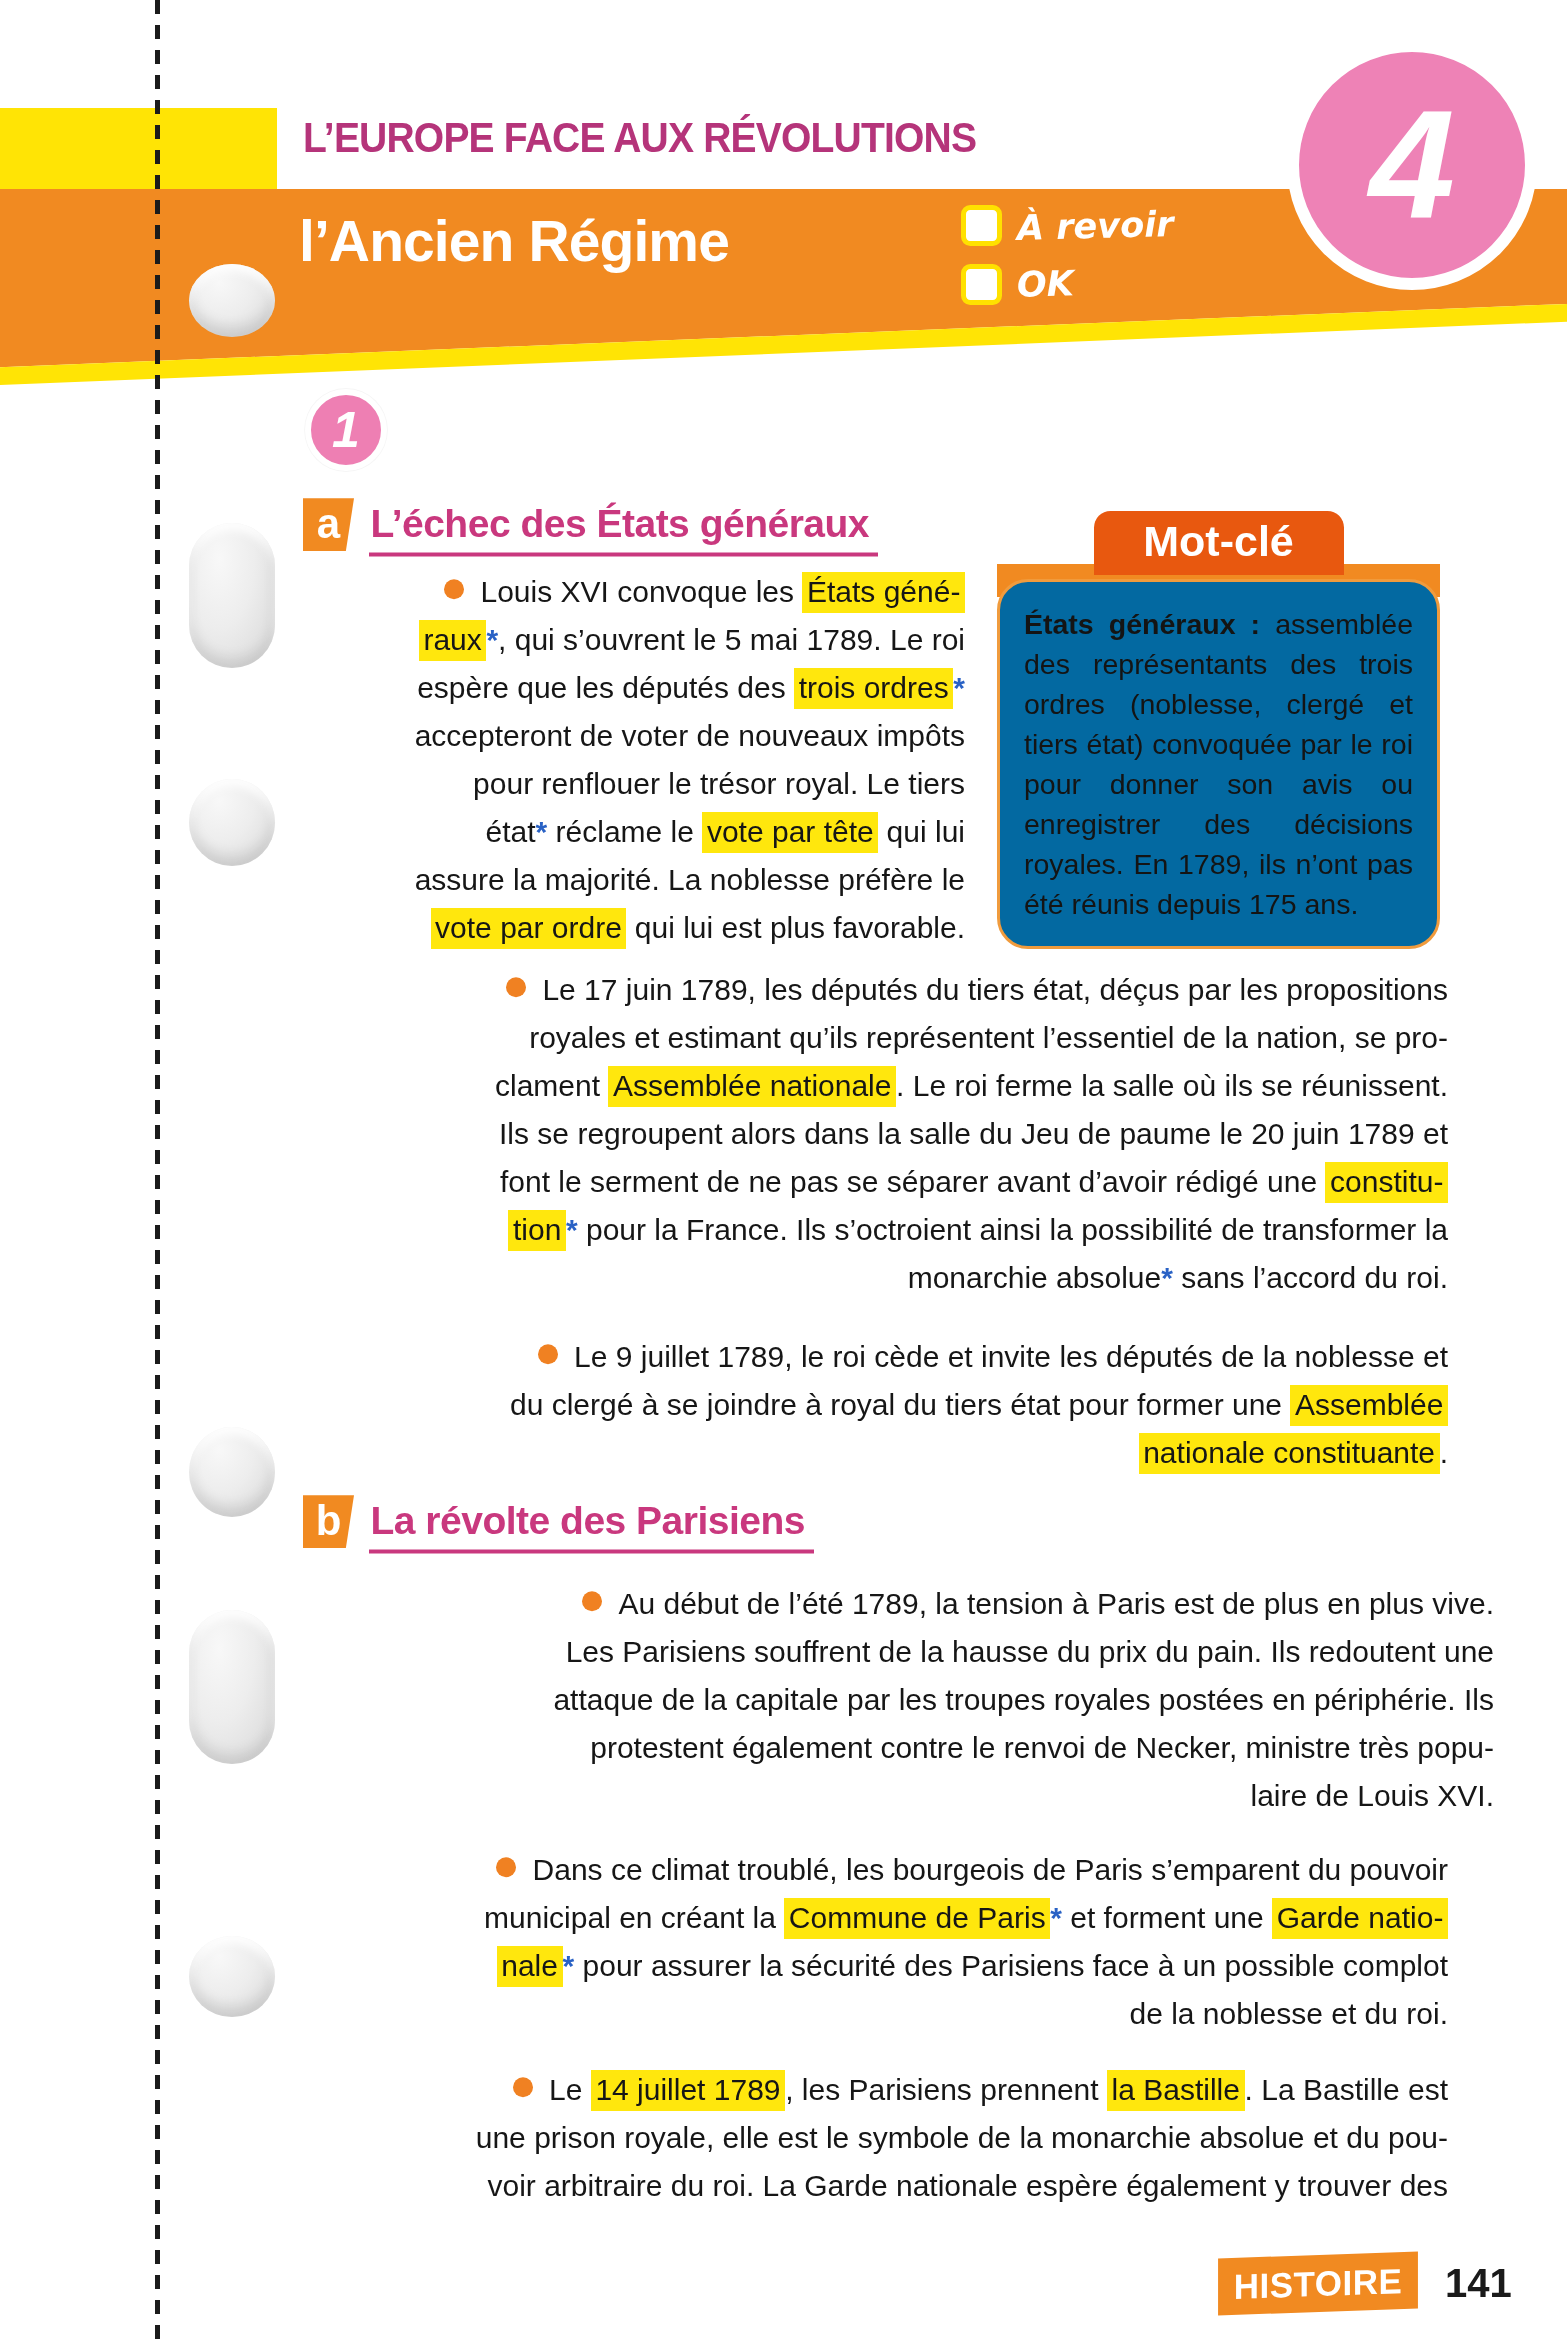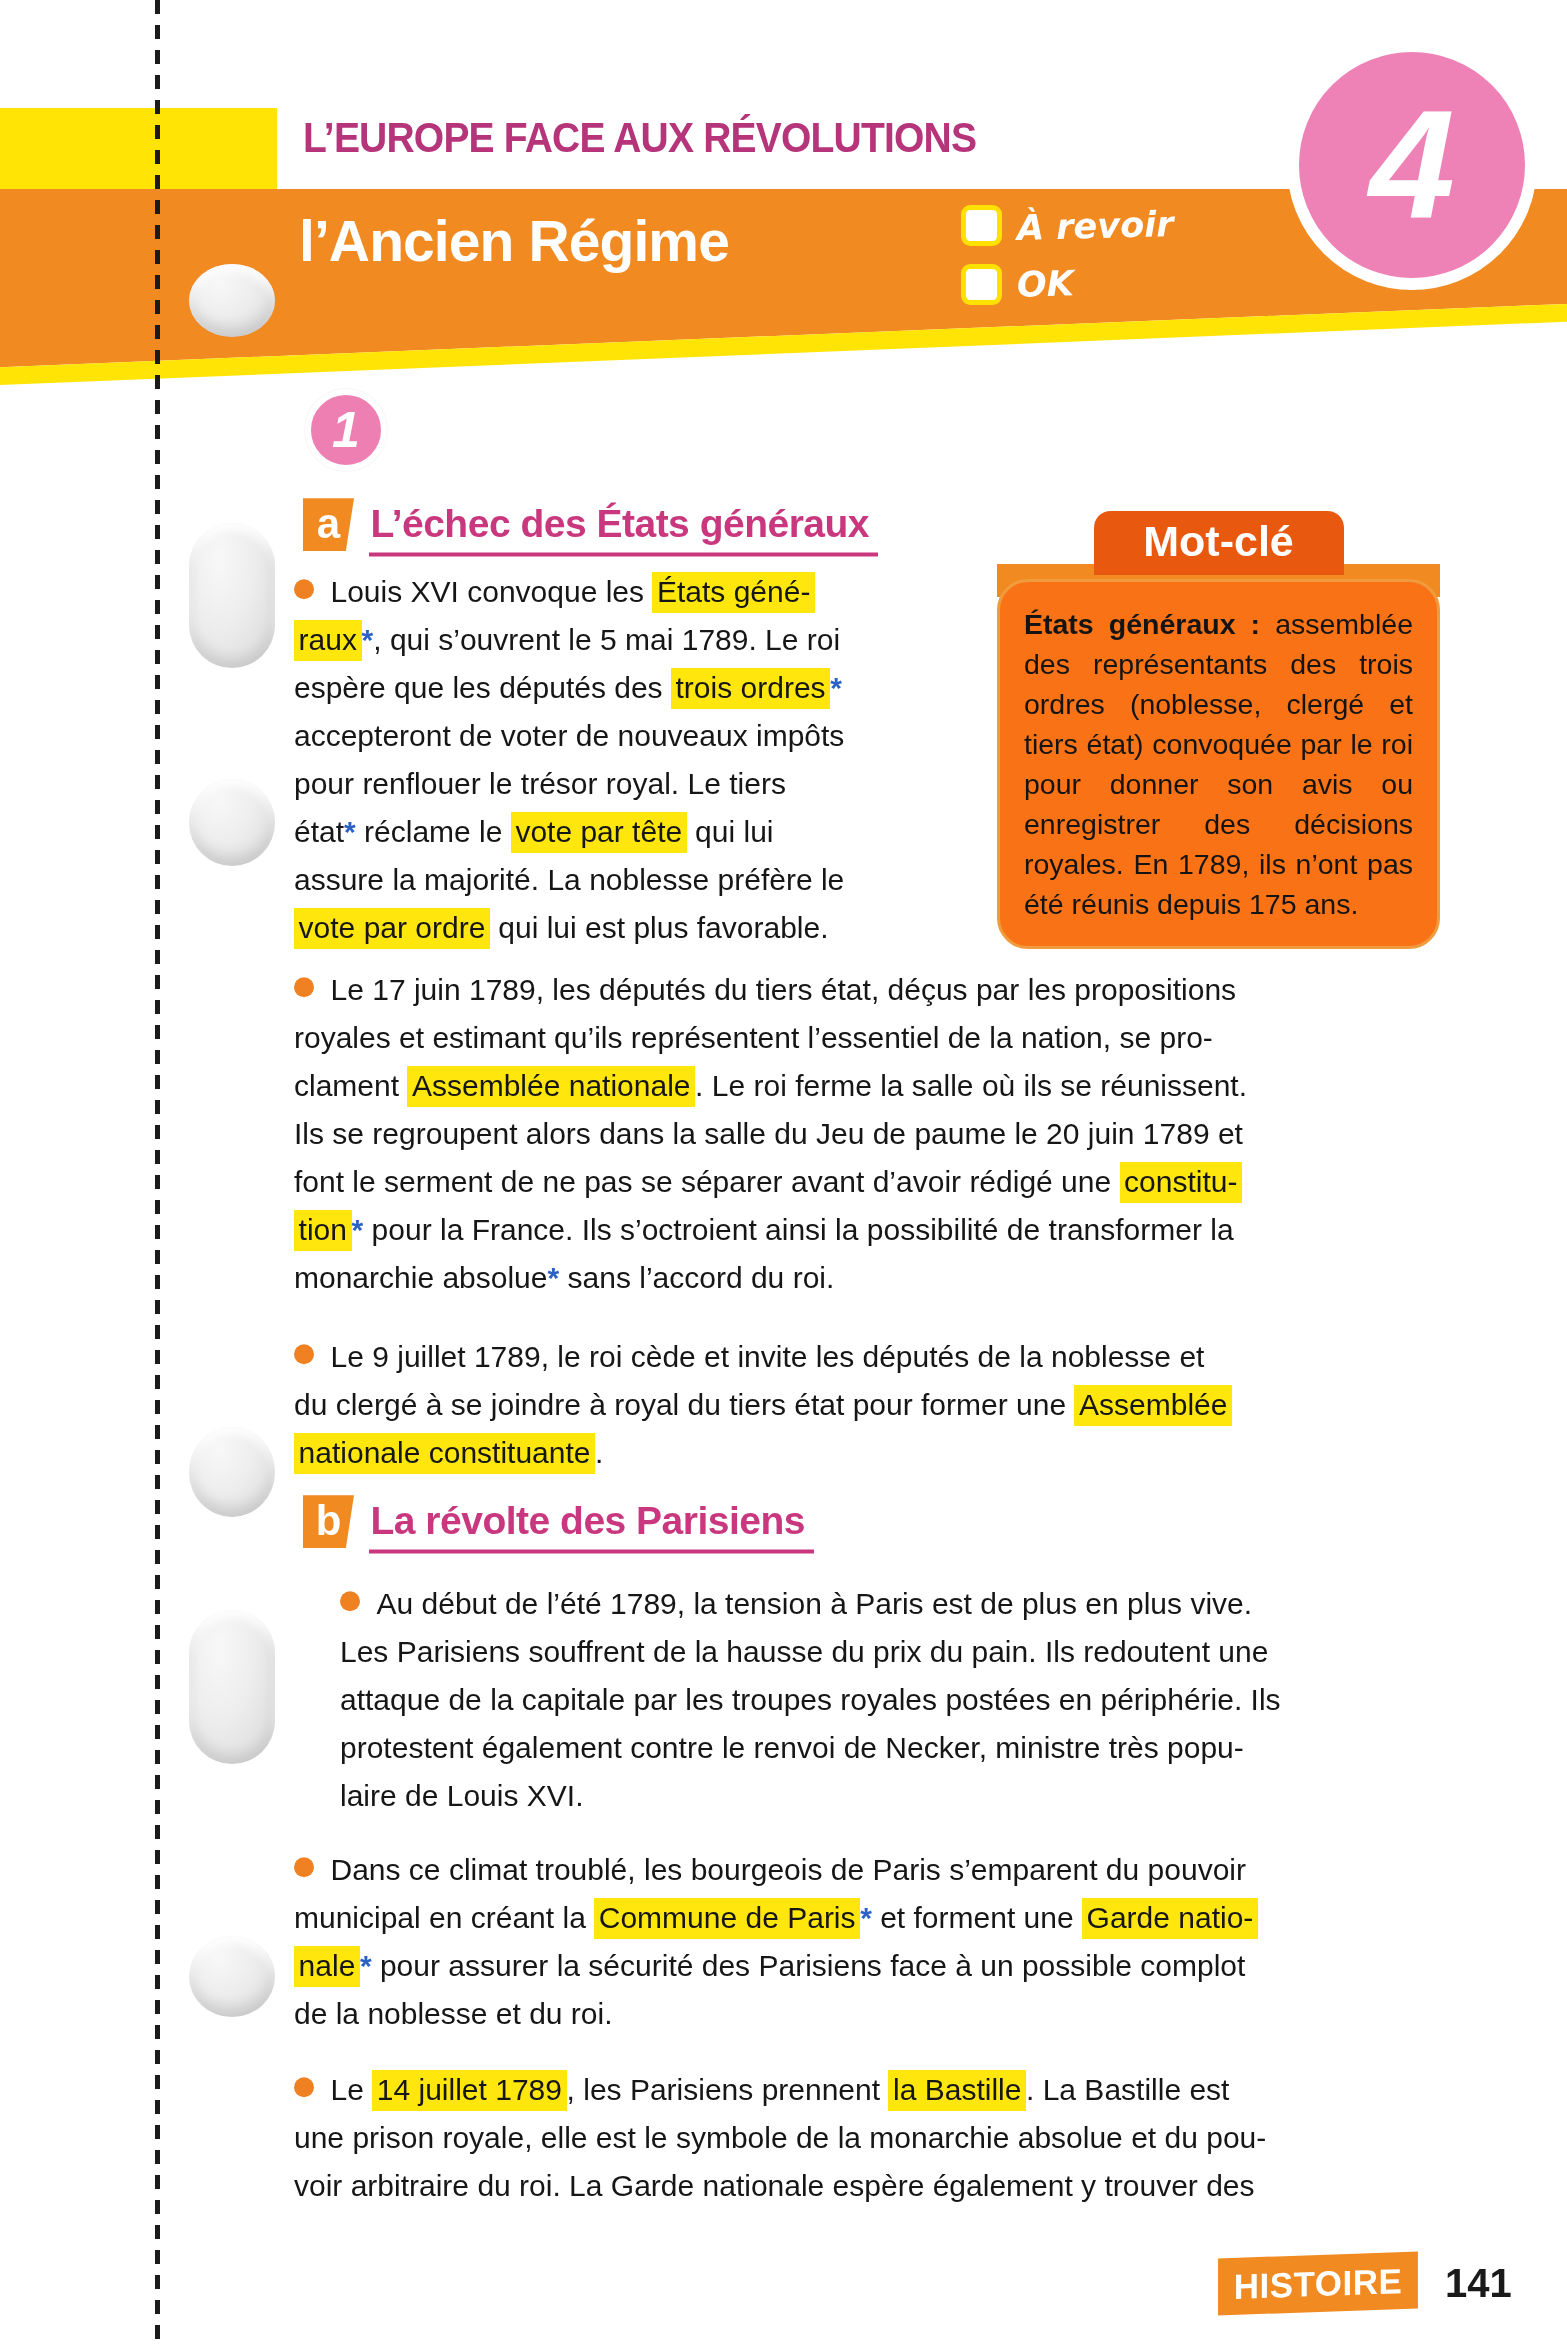--- a/index.html
+++ b/index.html
@@ -47,34 +47,34 @@
   .section-num span{color:#fff;font-size:50px;font-weight:bold;font-style:italic;}
 
   
   .subhead{position:absolute;left:303px;display:flex;align-items:flex-end;}
   .sub-tab{width:51px;height:53px;background:#F18A21;clip-path:polygon(0 0,100% 0,84% 100%,0 100%);
     color:#fff;font-size:42px;font-weight:bold;text-align:center;line-height:51px;flex:none;}
   .sub-title{margin-left:14.7px;font-size:39px;font-weight:bold;color:#C9387E;letter-spacing:-0.5px;
     border-bottom:4.6px solid #C9387E;padding:0 9.2px 7.3px 1.8px;white-space:nowrap;transform:translateY(5.5px);}
 
   
-  .para{position:absolute;left:294px;font-size:30px;line-height:48px;color:#161616;}
+  .para{position:absolute;left:300px;font-size:30px;line-height:48px;color:#161616;text-align:right;}
   .col{width:665px;}
   .wide{width:1148px;}
   .bullet{display:inline-block;width:20px;height:20px;border-radius:50%;background:#F08122;
     margin-right:16.5px;transform:translateY(-2.8px);}
   .hl{background:#FFE70D;padding:2.8px 4.6px 4.6px;}
   .ast{color:#2A62C5;font-weight:bold;}
 
   
   .kbox{position:absolute;left:997px;top:511px;width:443px;}
   .ktab{position:relative;z-index:2;margin:0 auto;width:250px;height:64px;background:#E8580F;
     border-radius:16.5px 16.5px 0 0;color:#fff;font-size:43px;font-weight:bold;text-align:center;line-height:61px;}
   .kstrip{position:absolute;left:0;right:0;top:53px;height:33px;background:#F18A21;z-index:0;}
-  .kpanel{position:relative;z-index:1;margin-top:3.7px;background:#f97316;border:3.7px solid #F09B3D;
+  .kpanel{position:relative;z-index:1;margin-top:3.7px;background:#0369a1;border:3.7px solid #F09B3D;
     border-radius:31px;padding:22px 24px;font-size:28.5px;line-height:40px;text-align:justify;color:#141414;}
   .kterm{font-weight:bold;}
 
   
   .foot-badge{position:absolute;left:1218px;top:2255px;width:200px;height:57px;background:#F18A21;
     transform:rotate(-2deg) skewX(-2deg);display:flex;align-items:center;justify-content:center;}
   .foot-badge span{color:#fff;font-size:35px;font-weight:bold;letter-spacing:0.5px;}
   .page-num{position:absolute;left:1445px;top:2261px;font-size:40px;font-weight:bold;color:#1a1a1a;}
 </style>
 </head>

